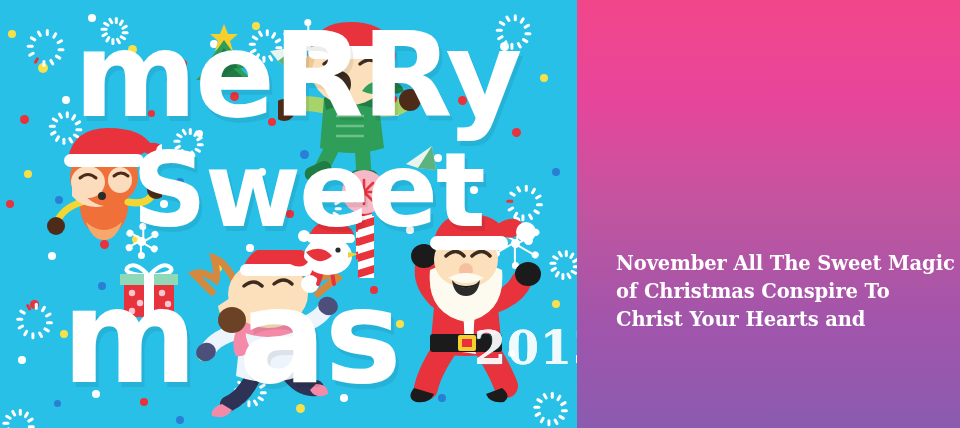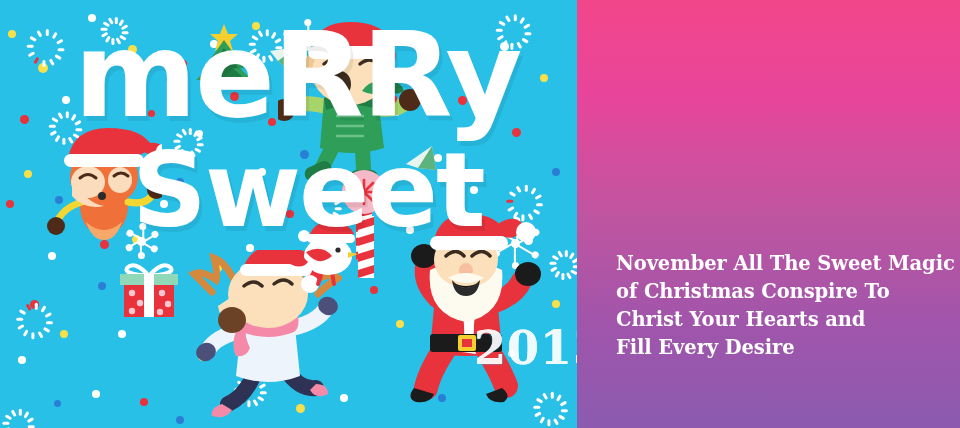--- a/index.html
+++ b/index.html
@@ -602,24 +602,24 @@
       <path d="M62 66 q18 -10 36 0 q-18 10 -36 0Z" fill="#fdfbef"></path>
 
       <path d="M48 28 q6 -26 34 -26 q30 0 38 20 q-18 10 -38 10 q-26 0 -34 -4Z" fill="#e8323c"></path>
       <path d="M112 12 q18 -12 28 4 q-12 14 -24 8Z" fill="#e8323c"></path>
       <rect x="44" y="24" width="78" height="14" rx="7" fill="#ffffff"></rect>
       <circle cx="140" cy="20" r="10" fill="#ffffff"></circle>
     </svg>
 
     <div class="wordline" id="word-merry">meRRy</div>
     <div class="wordline" id="word-christ">Sweet</div>
+    <div class="wordline" id="word-mas">m as</div>
     <div id="year-2013">2013</div>
   </div>
 
   <div id="message-panel">
     <div id="message-text">
       <span class="ln">November All The Sweet Magic</span>
       <span class="ln">of Christmas Conspire To</span>
       <span class="ln">Christ Your Hearts and</span>
-      <span class="ln">Fill Every Desire</span>
     </div>
   </div>
 </div>
 
 </body></html>

